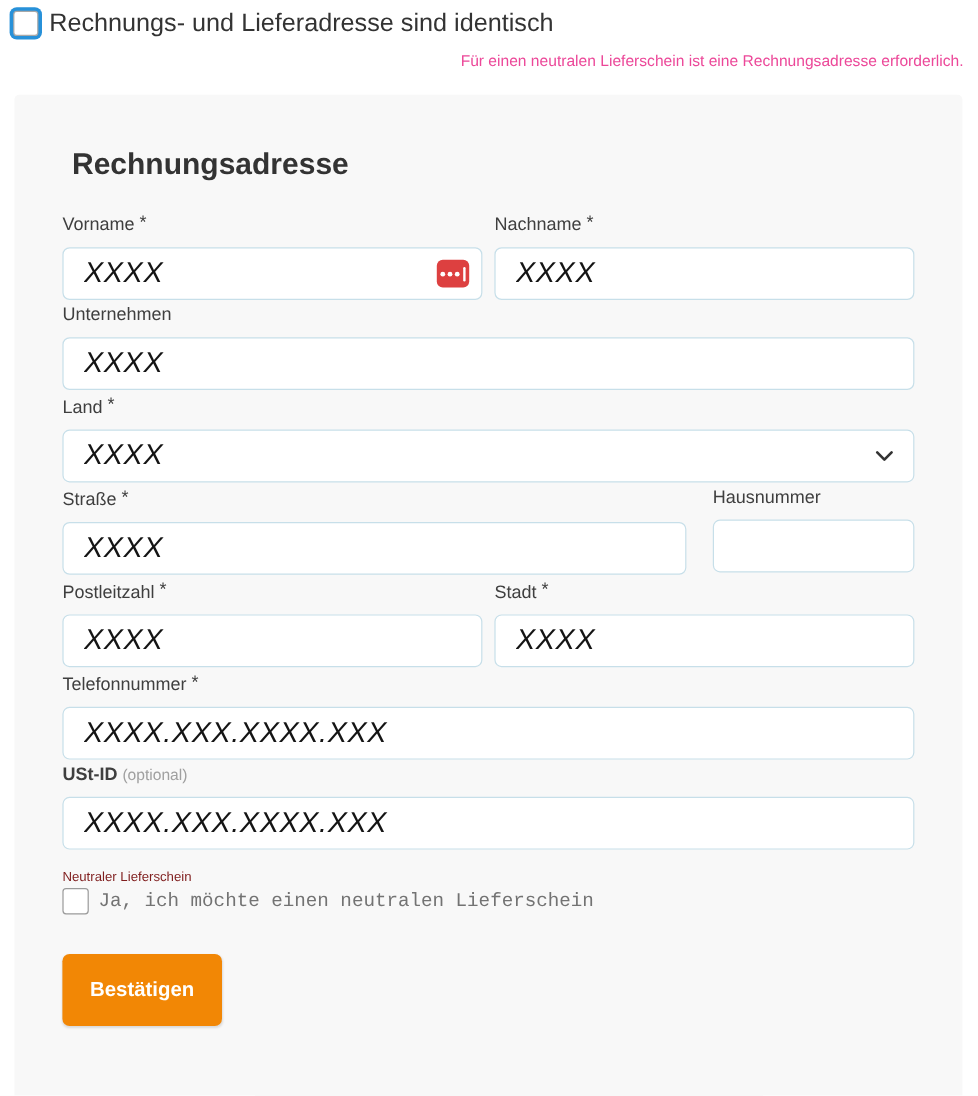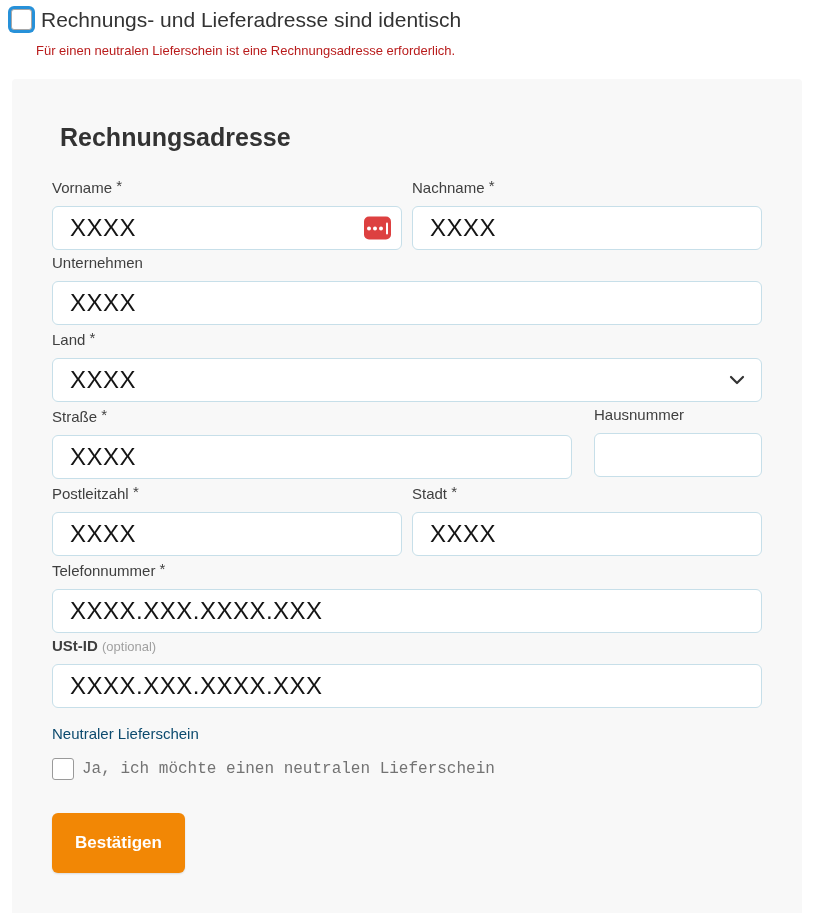--- a/index.html
+++ b/index.html
@@ -22,21 +22,21 @@
     margin: 3px 3px 3px 3px;
     cursor: pointer;
   }
   .top-check-label {
     font-size: 21px; color: #333333;
     margin-left: 6px;
     cursor: pointer;
   }
   .helper-text {
     margin: 10px 12px 0 28px;
-    font-size: 13px; color: #b91c1c;
+    font-size: 13px; color: #ec4899; text-align: right;
   }
 
   
   .card {
     margin: 21px 13px 0 12px;
     width: 790px;
     min-height: 840px;
     background: #f8f8f8;
     border-radius: 4px;
     padding: 44px 40px 40px 40px;
@@ -63,20 +63,21 @@
   .text-input, .select-input {
     width: 100%; height: 44px;
     background: #ffffff;
     border: 1px solid #c7dfe9;
     border-radius: 6px;
     padding: 0 40px 0 17px;
     font-family: "Liberation Sans", sans-serif;
     font-size: 24px; color: #141414;
     letter-spacing: 0.5px;
     outline: none;
+    font-style: italic;
   }
   .select-input { appearance: none; -webkit-appearance: none; cursor: pointer; }
 
   .input-wrap { position: relative; }
 
   
   .pm-icon {
     position: absolute; right: 11px; top: 50%;
     transform: translateY(-50%);
     width: 27px; height: 23px;
@@ -92,22 +93,22 @@
   
   .chevron {
     position: absolute; right: 17px; top: 50%;
     transform: translateY(-50%);
     pointer-events: none;
     display: flex;
   }
 
   
   .nl-group-label {
-    font-size: 15px; color: #0c4a6e;
-    margin-bottom: 16px;
+    font-size: 11px; color: #7f1d1d;
+    margin-bottom: 3px;
   }
   .nl-check-row { display: flex; align-items: center; }
   .nl-checkbox {
     width: 22px; height: 22px;
     background: #ffffff;
     border: 1px solid #9a9a9a;
     border-radius: 3px;
     cursor: pointer;
     flex: 0 0 auto;
   }

